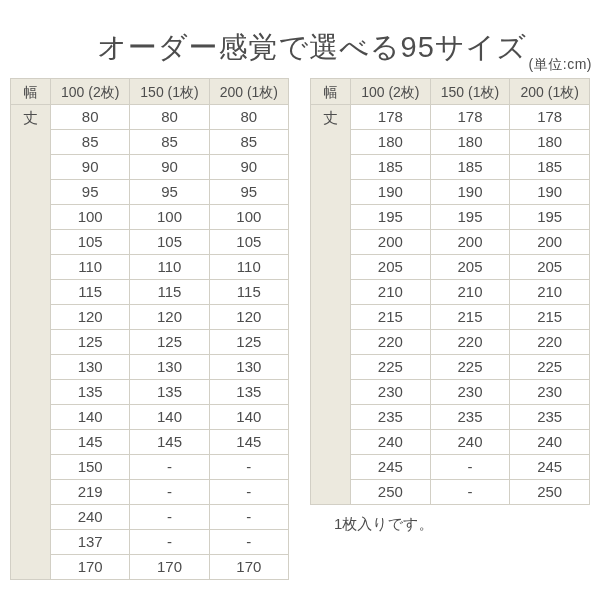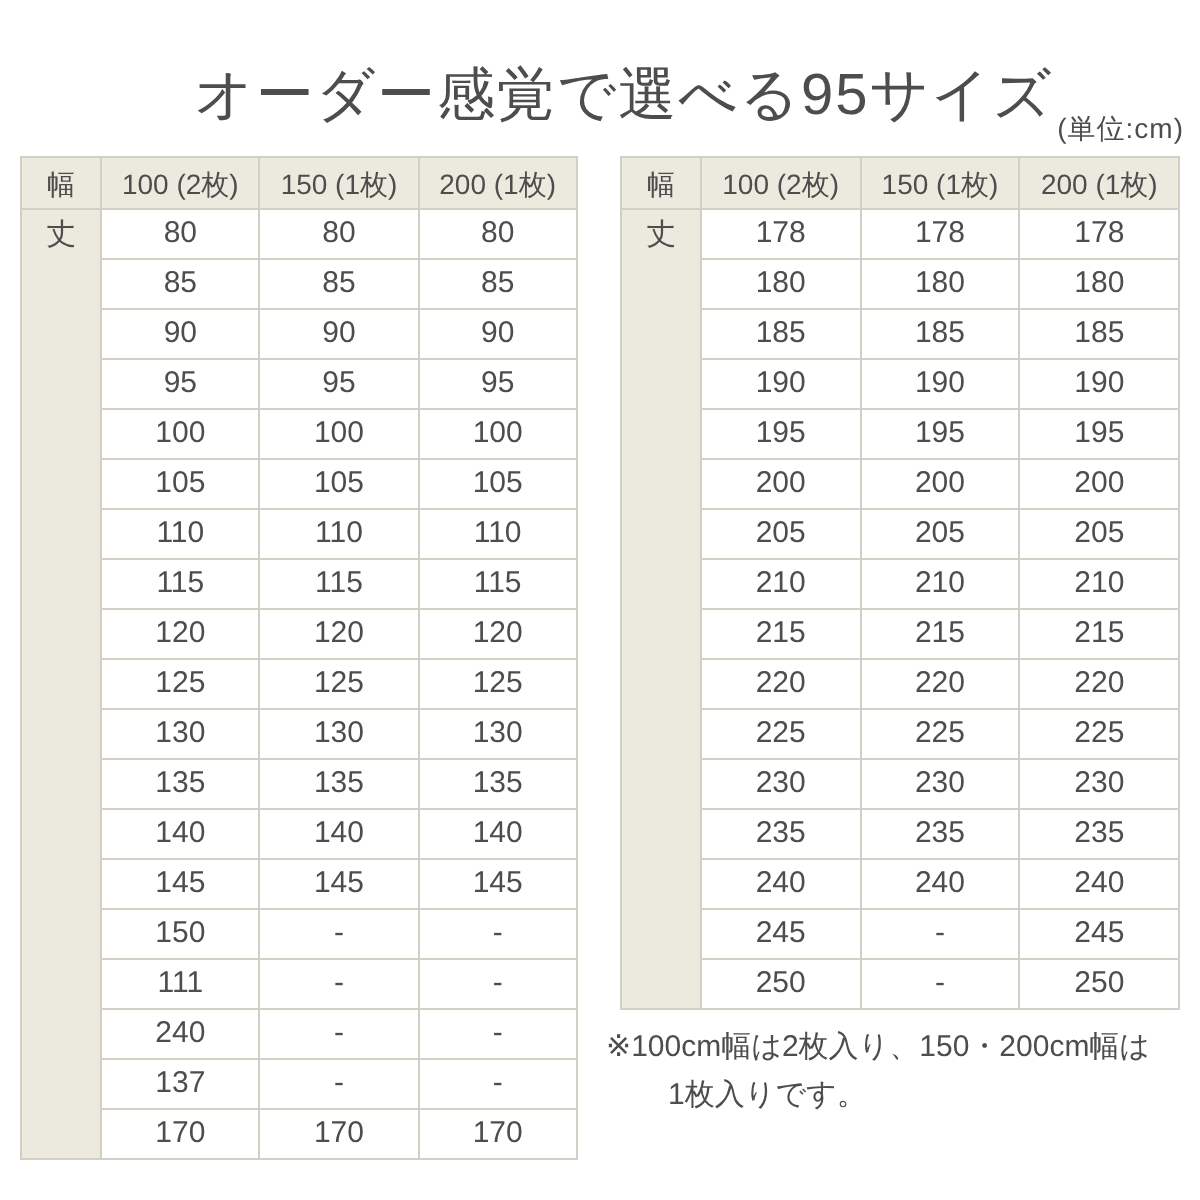--- a/index.html
+++ b/index.html
@@ -141,21 +141,21 @@
         <td>145</td>
         <td>145</td>
         <td>145</td>
       </tr>
       <tr>
         <td>150</td>
         <td>-</td>
         <td>-</td>
       </tr>
       <tr>
-        <td>111</td>
+        <td>219</td>
         <td>-</td>
         <td>-</td>
       </tr>
       <tr>
         <td>240</td>
         <td>-</td>
         <td>-</td>
       </tr>
       <tr>
         <td>137</td>
@@ -264,15 +264,14 @@
       </tr>
       <tr>
         <td>250</td>
         <td>-</td>
         <td>250</td>
       </tr>
     </tbody>
 </table>
 
 <div class="note">
-  <span>※100cm幅は2枚入り、150・200cm幅は</span>
   <span class="line2">1枚入りです。</span>
 </div>
 
 </body></html>

